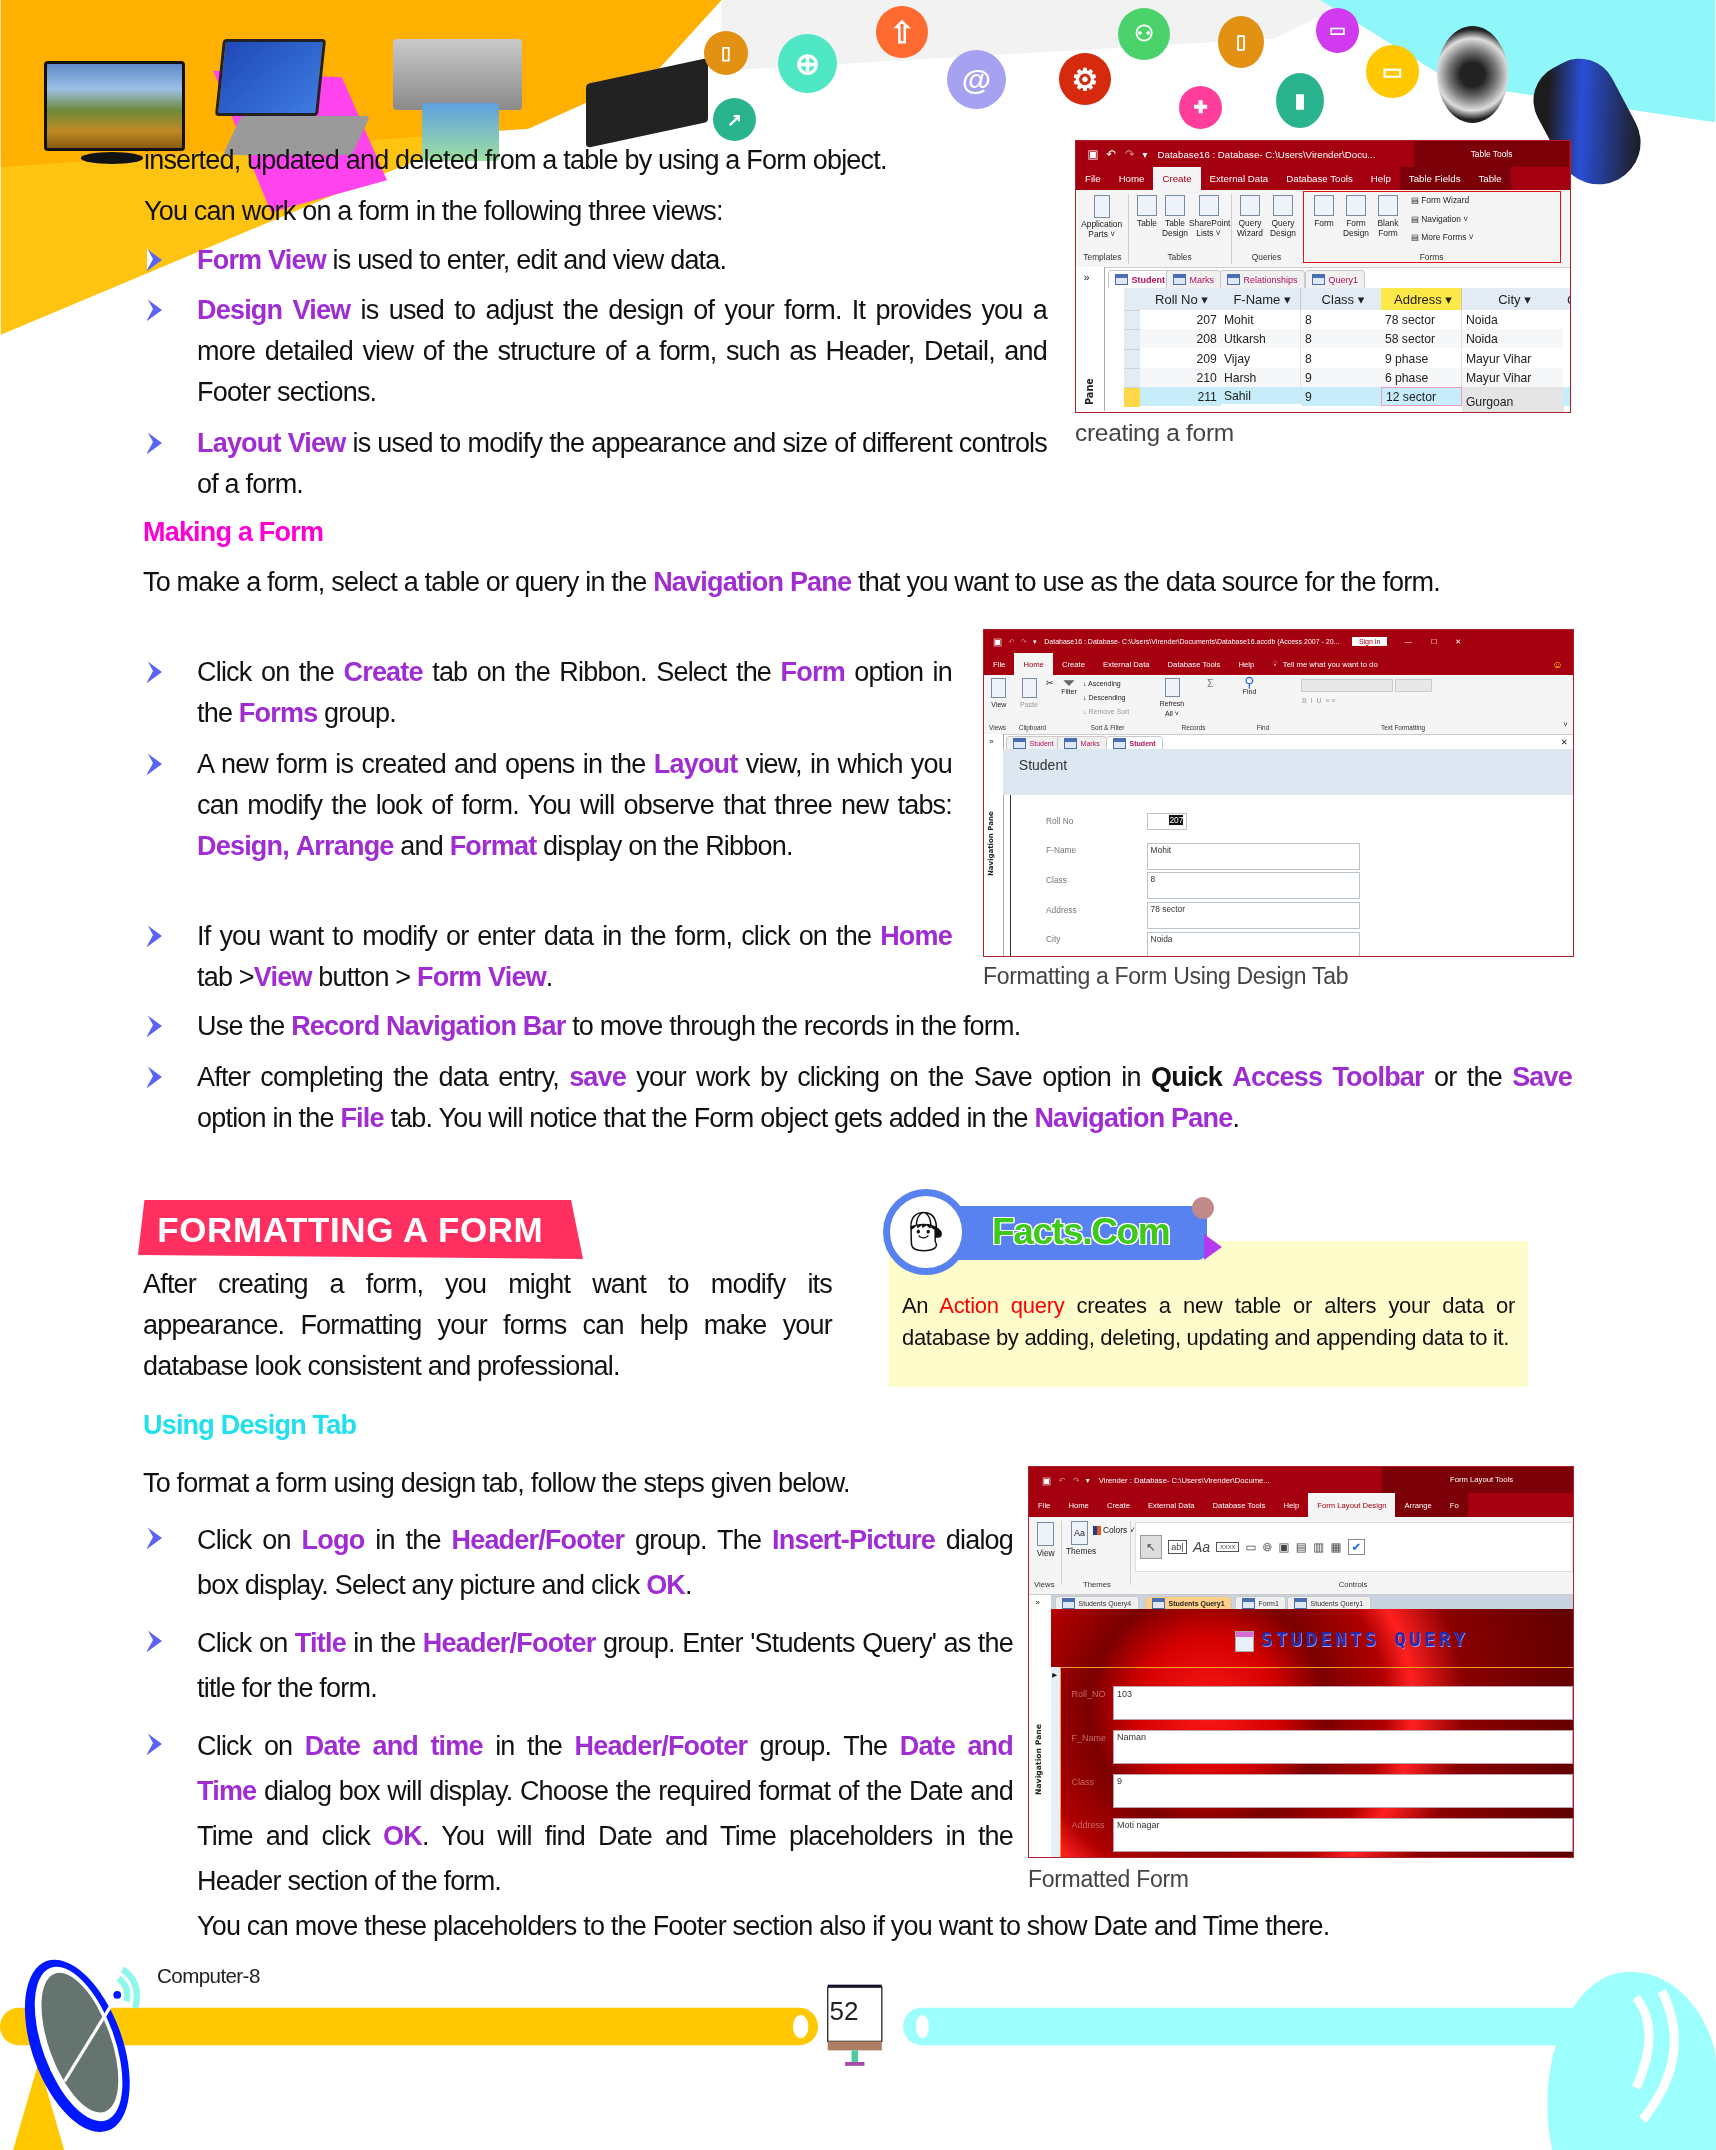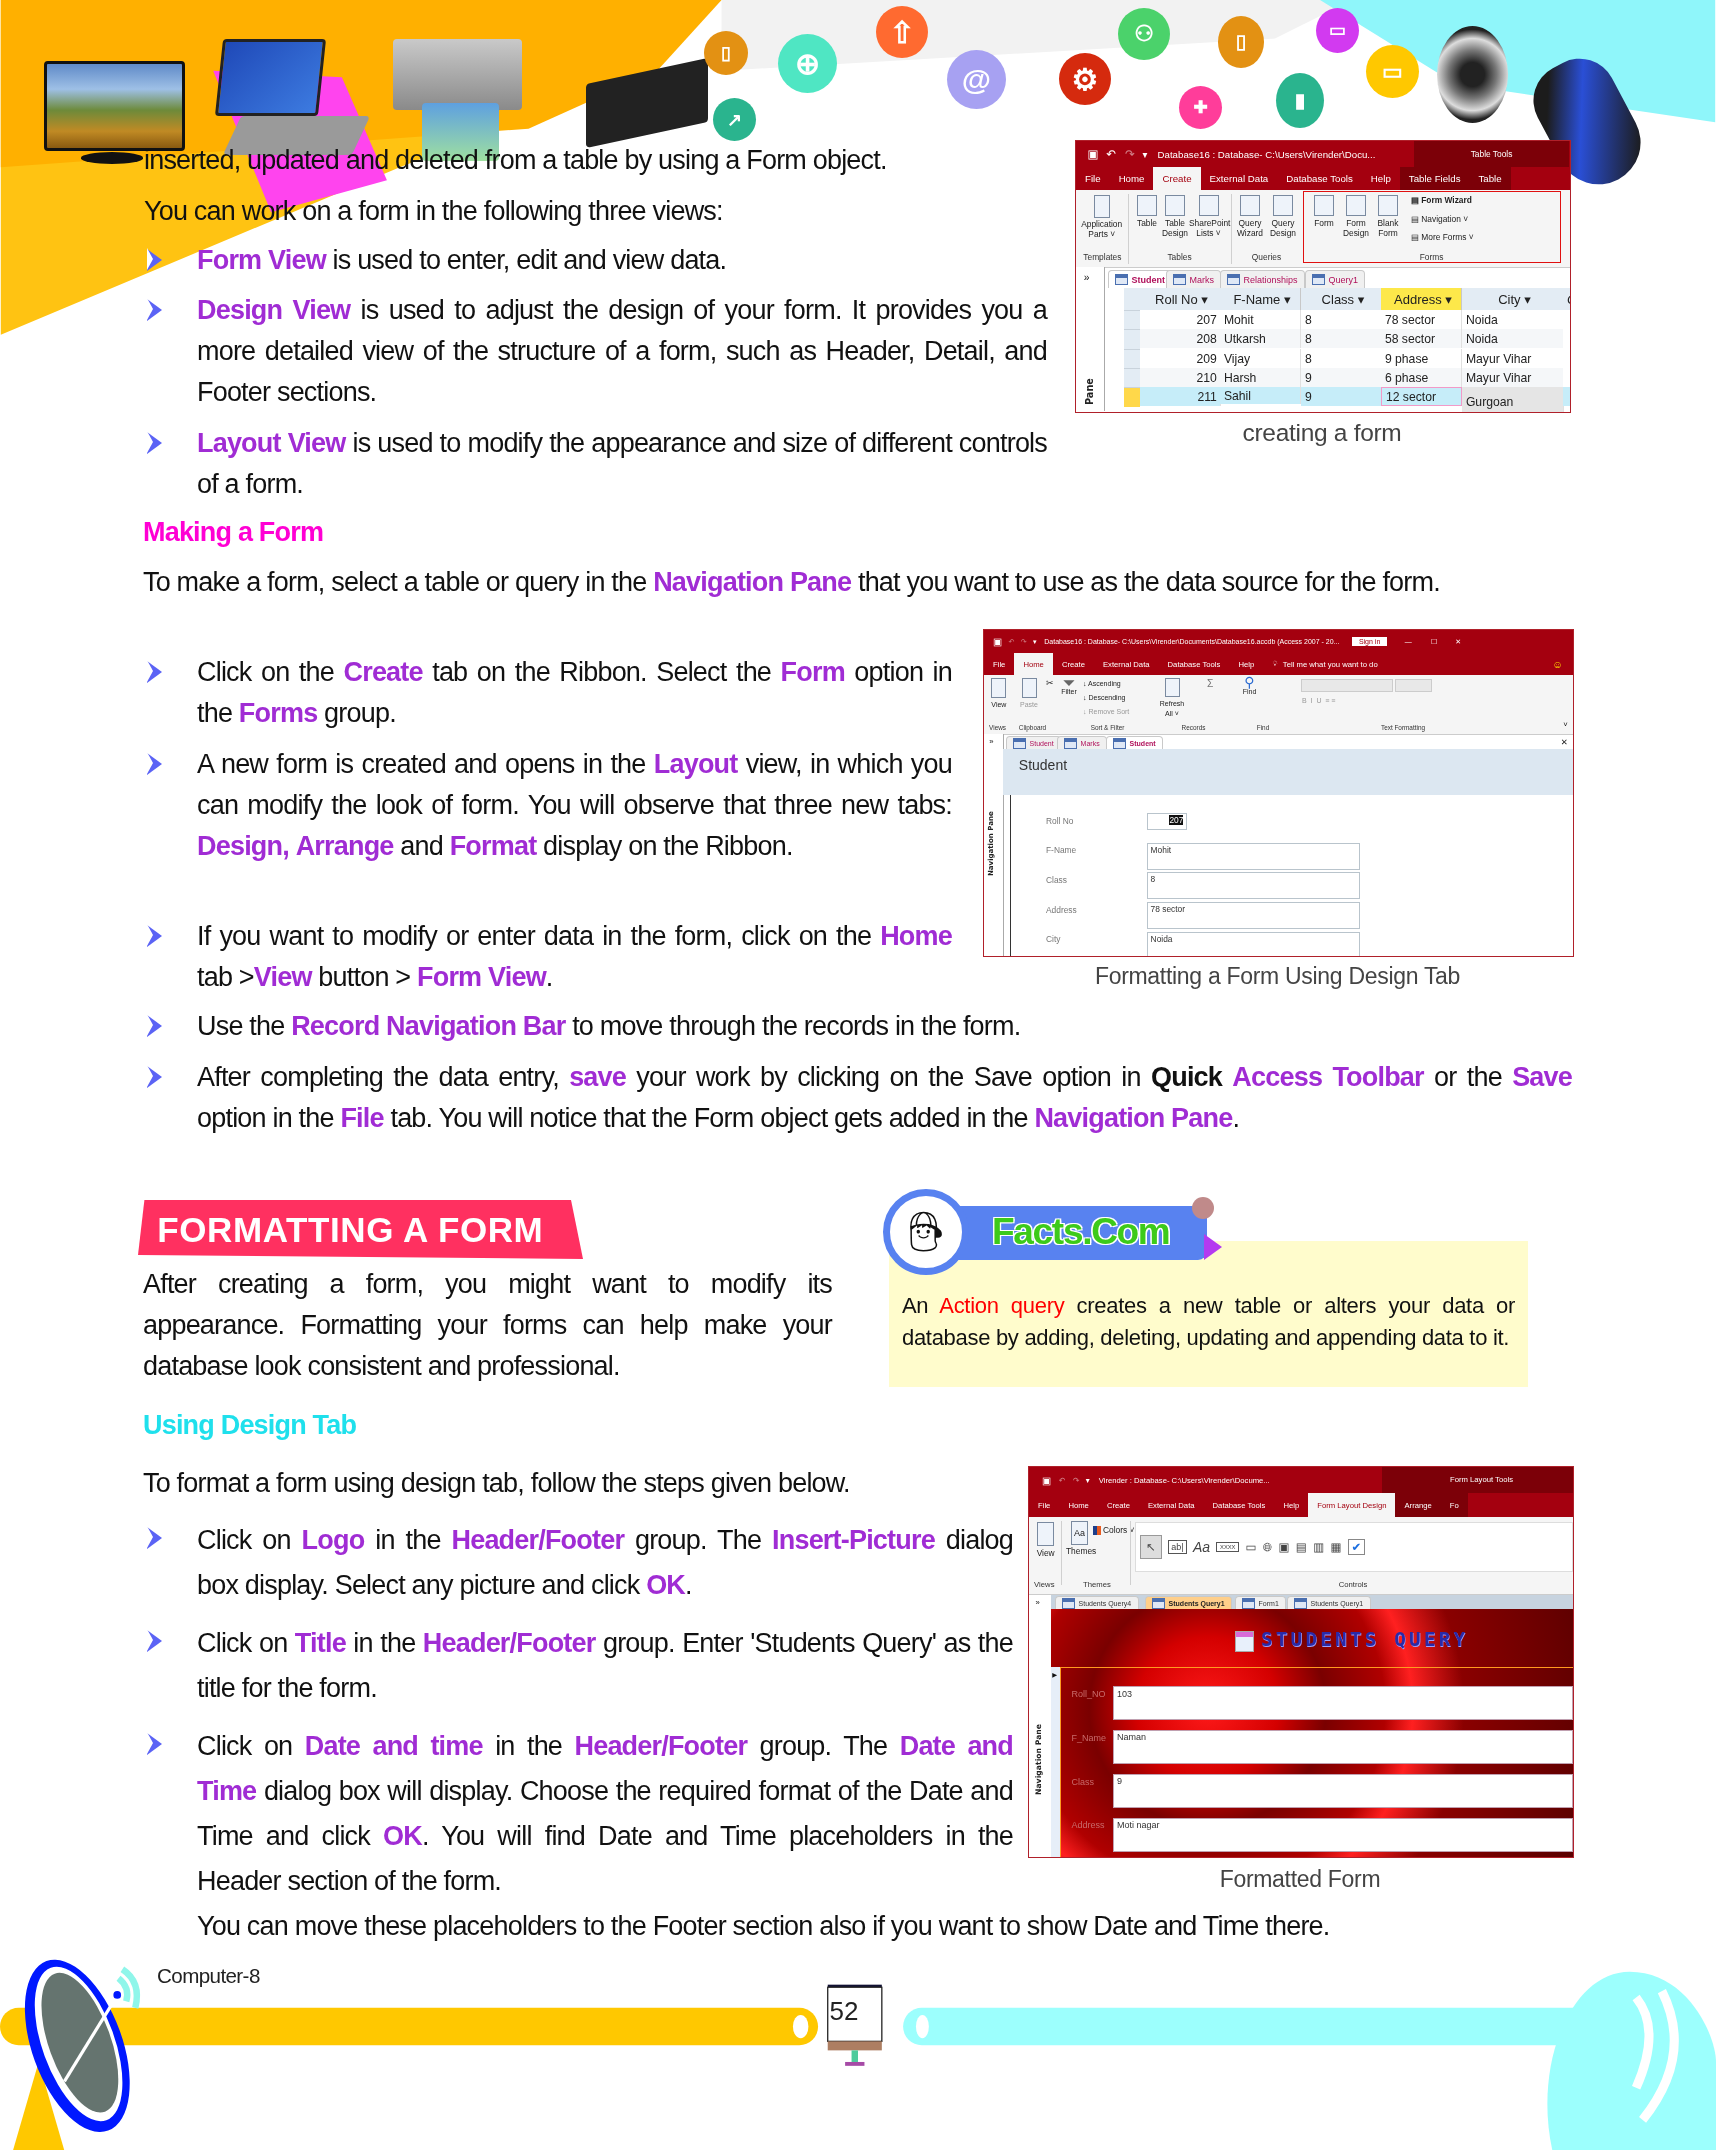--- a/index.html
+++ b/index.html
@@ -25,21 +25,21 @@
   .ribbon{position:absolute;left:0;right:0;background:#f5f5f5;border-bottom:0.6px solid #ccc;}
   .rbtn{position:absolute;font-size:8.4px;color:#222;text-align:center;line-height:9.7px;}
   .rgroup{position:absolute;font-size:8.4px;color:#333;text-align:center;}
   .sep{position:absolute;width:0.6px;background:#d0d0d0;}
   .ico{display:block;margin:0 auto 2.6px auto;border:0.6px solid #7a8aa0;background:#eef3fa;}
   .doctab{position:absolute;font-size:9px;color:#b0105a;display:flex;align-items:center;gap:3.9px;padding:0 6.4px;border:0.6px solid #c9c9c9;border-bottom:none;border-radius:3.9px 3.9px 0 0;background:#f0f0f0;}
   .doctab .tico{width:10.3px;height:9px;border:0.6px solid #4a6fb0;background:linear-gradient(#4a6fb0 0 30%,#dfe8f6 30%);}
   .grid-cell{position:absolute;font-size:12.2px;color:#222;display:flex;align-items:center;padding-left:3.9px;box-sizing:border-box;}
   .navpane{position:absolute;left:0;background:#fff;border-right:0.6px solid #aaa;}
   .navlabel{position:absolute;transform:rotate(-90deg);transform-origin:left top;font-weight:bold;font-size:9.7px;color:#222;white-space:nowrap;font-family:"DejaVu Sans",sans-serif;}
-  .caption{position:absolute;font-size:24.5px;color:#444;text-align:center;letter-spacing:-0.3px;}
+  .caption{position:absolute;font-size:24.5px;color:#444;text-align:left;letter-spacing:-0.3px;}
   .flabel{position:absolute;font-size:8.4px;color:#777;}
   .finput{position:absolute;background:#fff;border:1.3px solid #b9c4cc;font-size:8.4px;color:#333;padding:1.3px 2.6px;box-sizing:border-box;}
 </style>
 </head>
 <body>
 
 <div class="abs" style="left:0;top:0;width:1716px;height:168px;">
   <svg class="abs" style="left:0;top:0" width="1716" height="399" viewBox="0 0 2664 620">
     <polygon points="0,0 1120,0 800,190 620,260 0,520" fill="#ffc312"></polygon>
     <polygon points="0,0 1120,0 1020,110 820,200 0,260" fill="#ffb000"></polygon>
@@ -113,21 +113,21 @@
     <div class="rbtn" style="left:57px;top:5.2px;width:28px;"><span class="ico" style="width:18px;height:19.3px;"></span><span>Table</span></div>
     <div class="rbtn" style="left:85px;top:5.2px;width:28px;"><span class="ico" style="width:18px;height:19.3px;"></span><span>Table Design</span></div>
     <div class="rbtn" style="left:113px;top:5.2px;width:39px;"><span class="ico" style="width:18px;height:19.3px;"></span><span>SharePoint Lists ˅</span></div>
     <div class="sep" style="left:155px;top:3.9px;height:70px;"></div>
     <div class="rbtn" style="left:158px;top:5.2px;width:32px;"><span class="ico" style="width:18px;height:19.3px;"></span><span>Query Wizard</span></div>
     <div class="rbtn" style="left:191px;top:5.2px;width:32px;"><span class="ico" style="width:18px;height:19.3px;"></span><span>Query Design</span></div>
     <div style="position:absolute;left:227px;top:1.3px;width:258px;height:72px;border:1.9px solid #e01010;box-sizing:border-box;"></div>
     <div class="rbtn" style="left:232px;top:5.2px;width:32px;"><span class="ico" style="width:18px;height:19.3px;"></span><span>Form</span></div>
     <div class="rbtn" style="left:264px;top:5.2px;width:32px;"><span class="ico" style="width:18px;height:19.3px;"></span><span>Form Design</span></div>
     <div class="rbtn" style="left:296px;top:5.2px;width:32px;"><span class="ico" style="width:18px;height:19.3px;"></span><span>Blank Form</span></div>
-    <div class="rbtn" style="left:335px;top:6.4px;text-align:center;font-weight:bold;">▤ <span>Form Wizard</span></div>
+    <div class="rbtn" style="left:335px;top:6.4px;text-align:center;">▤ <span>Form Wizard</span></div>
     <div class="rbtn" style="left:335px;top:24.5px;text-align:left;">▤ <span>Navigation ˅</span></div>
     <div class="rbtn" style="left:335px;top:43px;text-align:left;">▤ <span>More Forms ˅</span></div>
     <div class="rgroup" style="left:3.9px;top:62px;width:45px;">Templates</div>
     <div class="rgroup" style="left:55px;top:62px;width:97px;">Tables</div>
     <div class="rgroup" style="left:157px;top:62px;width:67px;">Queries</div>
     <div class="rgroup" style="left:228px;top:62px;width:255px;">Forms</div>
   </div>
 
   <div class="navpane" style="top:126px;width:28px;height:144px;">
     <span style="position:absolute;left:7.7px;top:5.2px;font-size:10.3px;">»</span>

